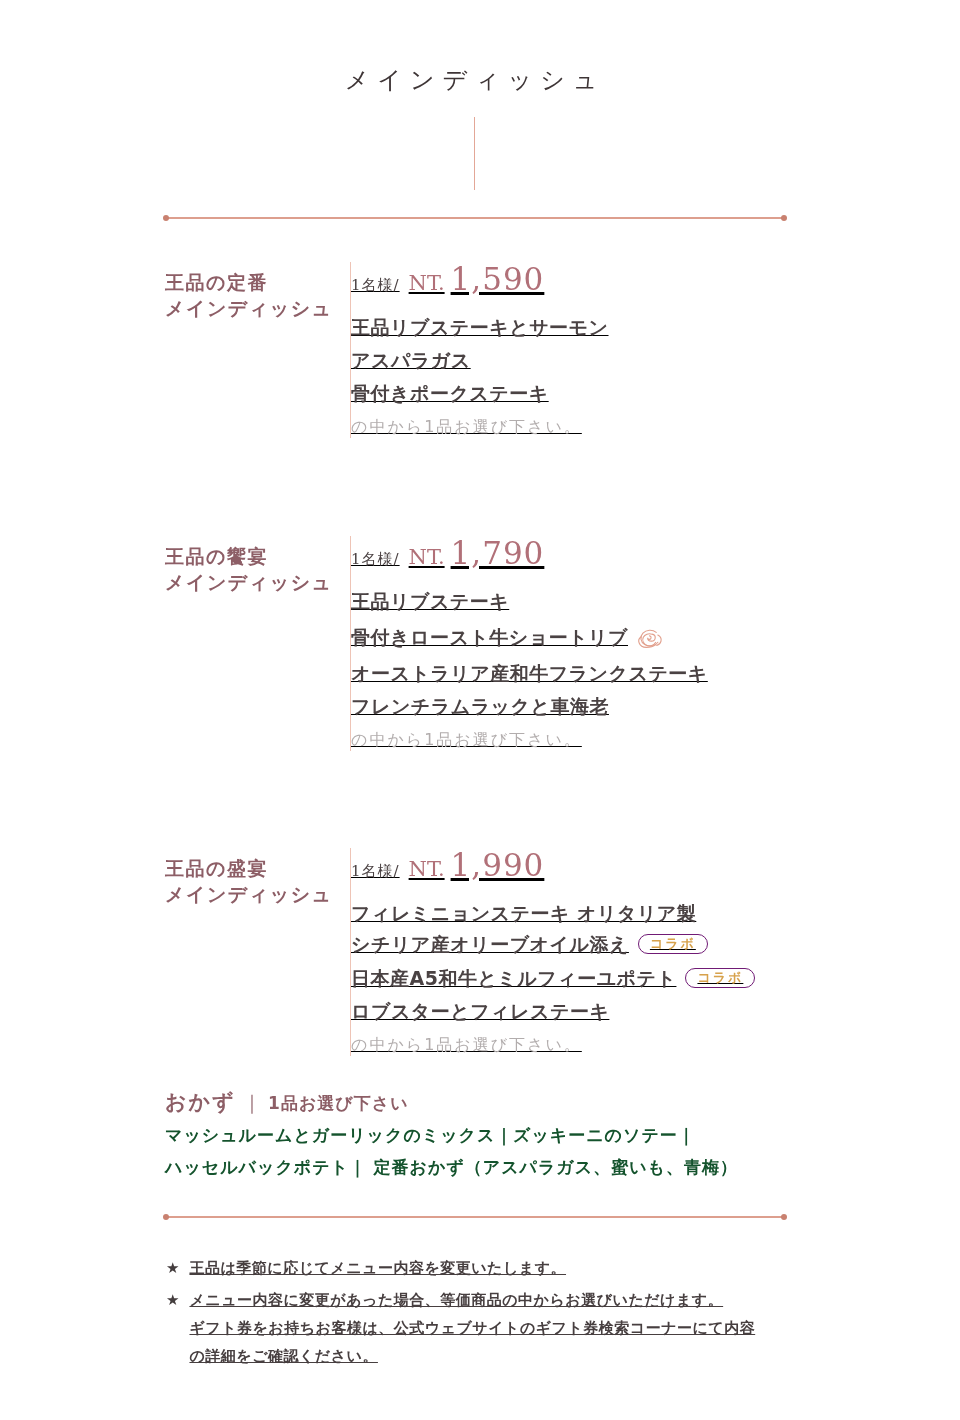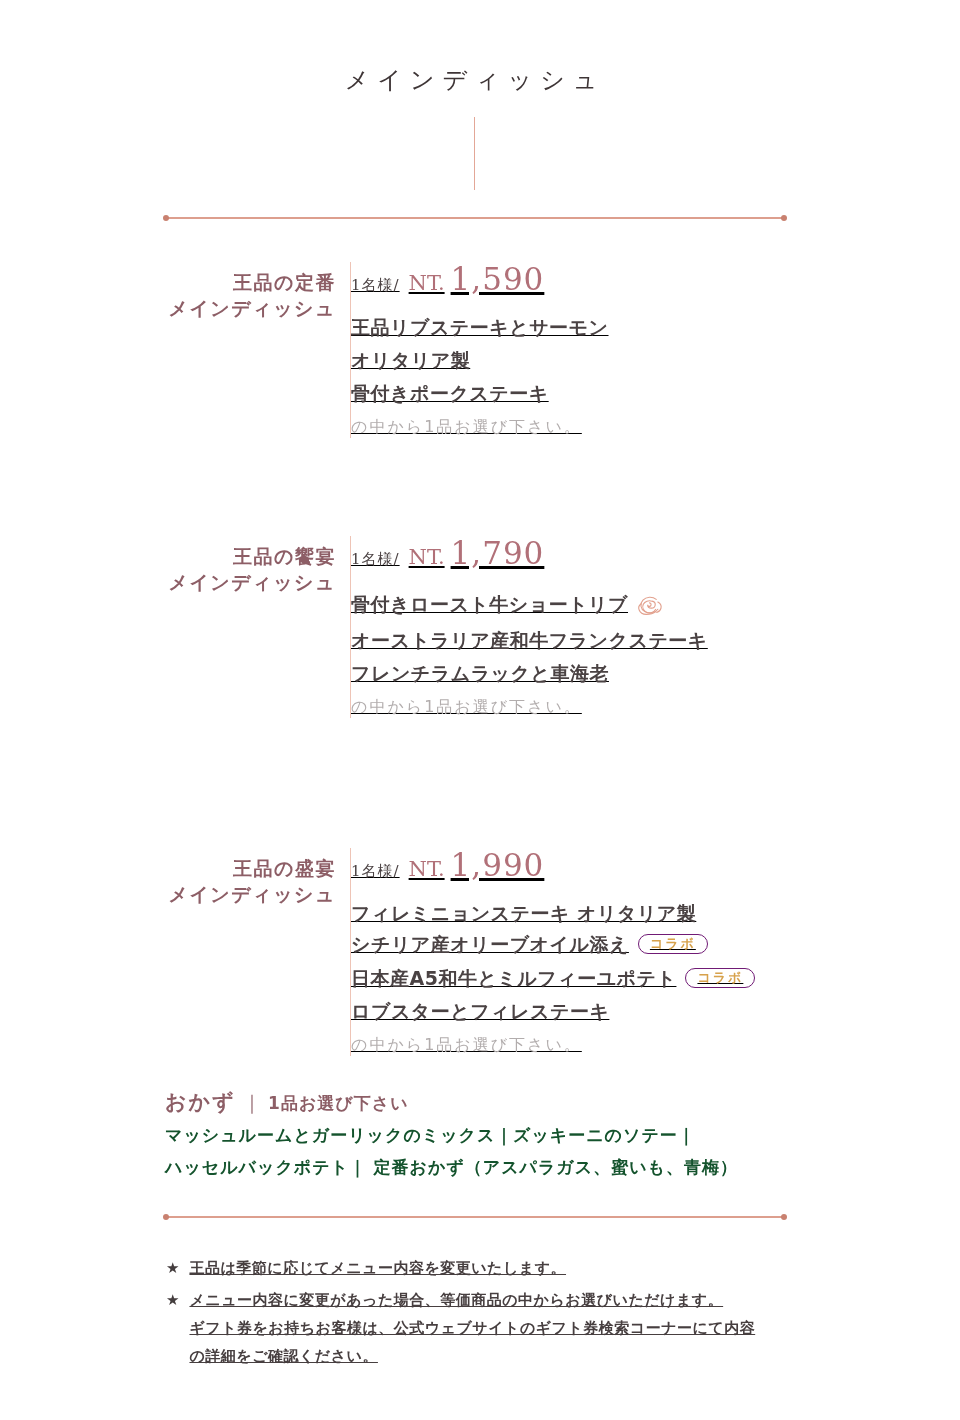--- a/index.html
+++ b/index.html
@@ -24,21 +24,21 @@
   .hr::before,.hr::after{
     content:""; position:absolute; top:-2px; width:6px; height:6px;
     border-radius:50%; background:#c98170;
   }
   .hr::before{ left:-2px; } .hr::after{ right:-2px; }
   .hr-top{ top:217px; } .hr-bottom{ top:1216px; }
   
   .section { position:absolute; left:165px; display:flex; align-items:flex-start; }
   .sec-top-1{ top:262px; } .sec-top-2{ top:536px; } .sec-top-3{ top:848px; }
   .sec-head {
-    width:171px; padding:7px 14px 0 0; text-align:right;
+    width:171px; padding:7px 14px 0 0; 
     color:#8d5e66; font-size:19px; font-weight:700; line-height:26px;
     letter-spacing:1.5px;
   }
   .sec-body {
     border-left:1px solid #eec4b6; padding-left:0; width:490px;text-decoration:underline;
   }
   .price-row { display:flex; align-items:baseline; line-height:34px; margin-bottom:16px; }
   .price-prefix {
     font-family:"DejaVu Serif","Liberation Serif",serif;
     font-size:15px; color:#4b4243; letter-spacing:1px;
@@ -101,40 +101,43 @@
     <div class="sec-body">
       <div class="price-row">
         <span class="price-prefix">1名様/</span>
         <span class="price-cur">NT.</span>
         <span class="price-num">1,590</span>
       </div>
       <div class="item">
           <span>王品リブステーキとサーモン</span>
         </div>
       <div class="item">
-          <span>オリタリア製</span>
+          <span>アスパラガス</span>
         </div>
       <div class="item">
           <span>骨付きポークステーキ</span>
         </div>
       <div class="note">の中から1品お選び下さい。</div>
     </div>
   </div>
 
   <div class="section sec-top-2">
     <div class="sec-head">
       <span>王品の饗宴</span><br>
       <span>メインディッシュ</span>
     </div>
     <div class="sec-body">
       <div class="price-row">
         <span class="price-prefix">1名様/</span>
         <span class="price-cur">NT.</span>
         <span class="price-num">1,790</span>
       </div>
+      <div class="item">
+          <span>王品リブステーキ</span>
+        </div>
       <div class="item">
         <span>骨付きロースト牛ショートリブ</span>
         <svg class="rose-icon" viewBox="0 0 34 30">
           <path d="M17 13 a2.2 2.2 0 1 1 -2.4 2.2 a4.8 4.4 0 1 0 5.6 -4.4 a8.5 7.6 0 1 0 4.4 10.4"></path>
           <path d="M25.5 8.5 a11.5 10 0 1 0 2 12.5"></path>
           <path d="M6.5 14 q-4.5 3 -2.5 8 q2 5.5 9 5.5 q7.5 0 12 -3.5"></path>
           <path d="M27.5 12 q5 2.5 4 7.5 q-0.8 4 -5.5 5.5"></path>
         </svg>
       </div>
       <div class="item">

